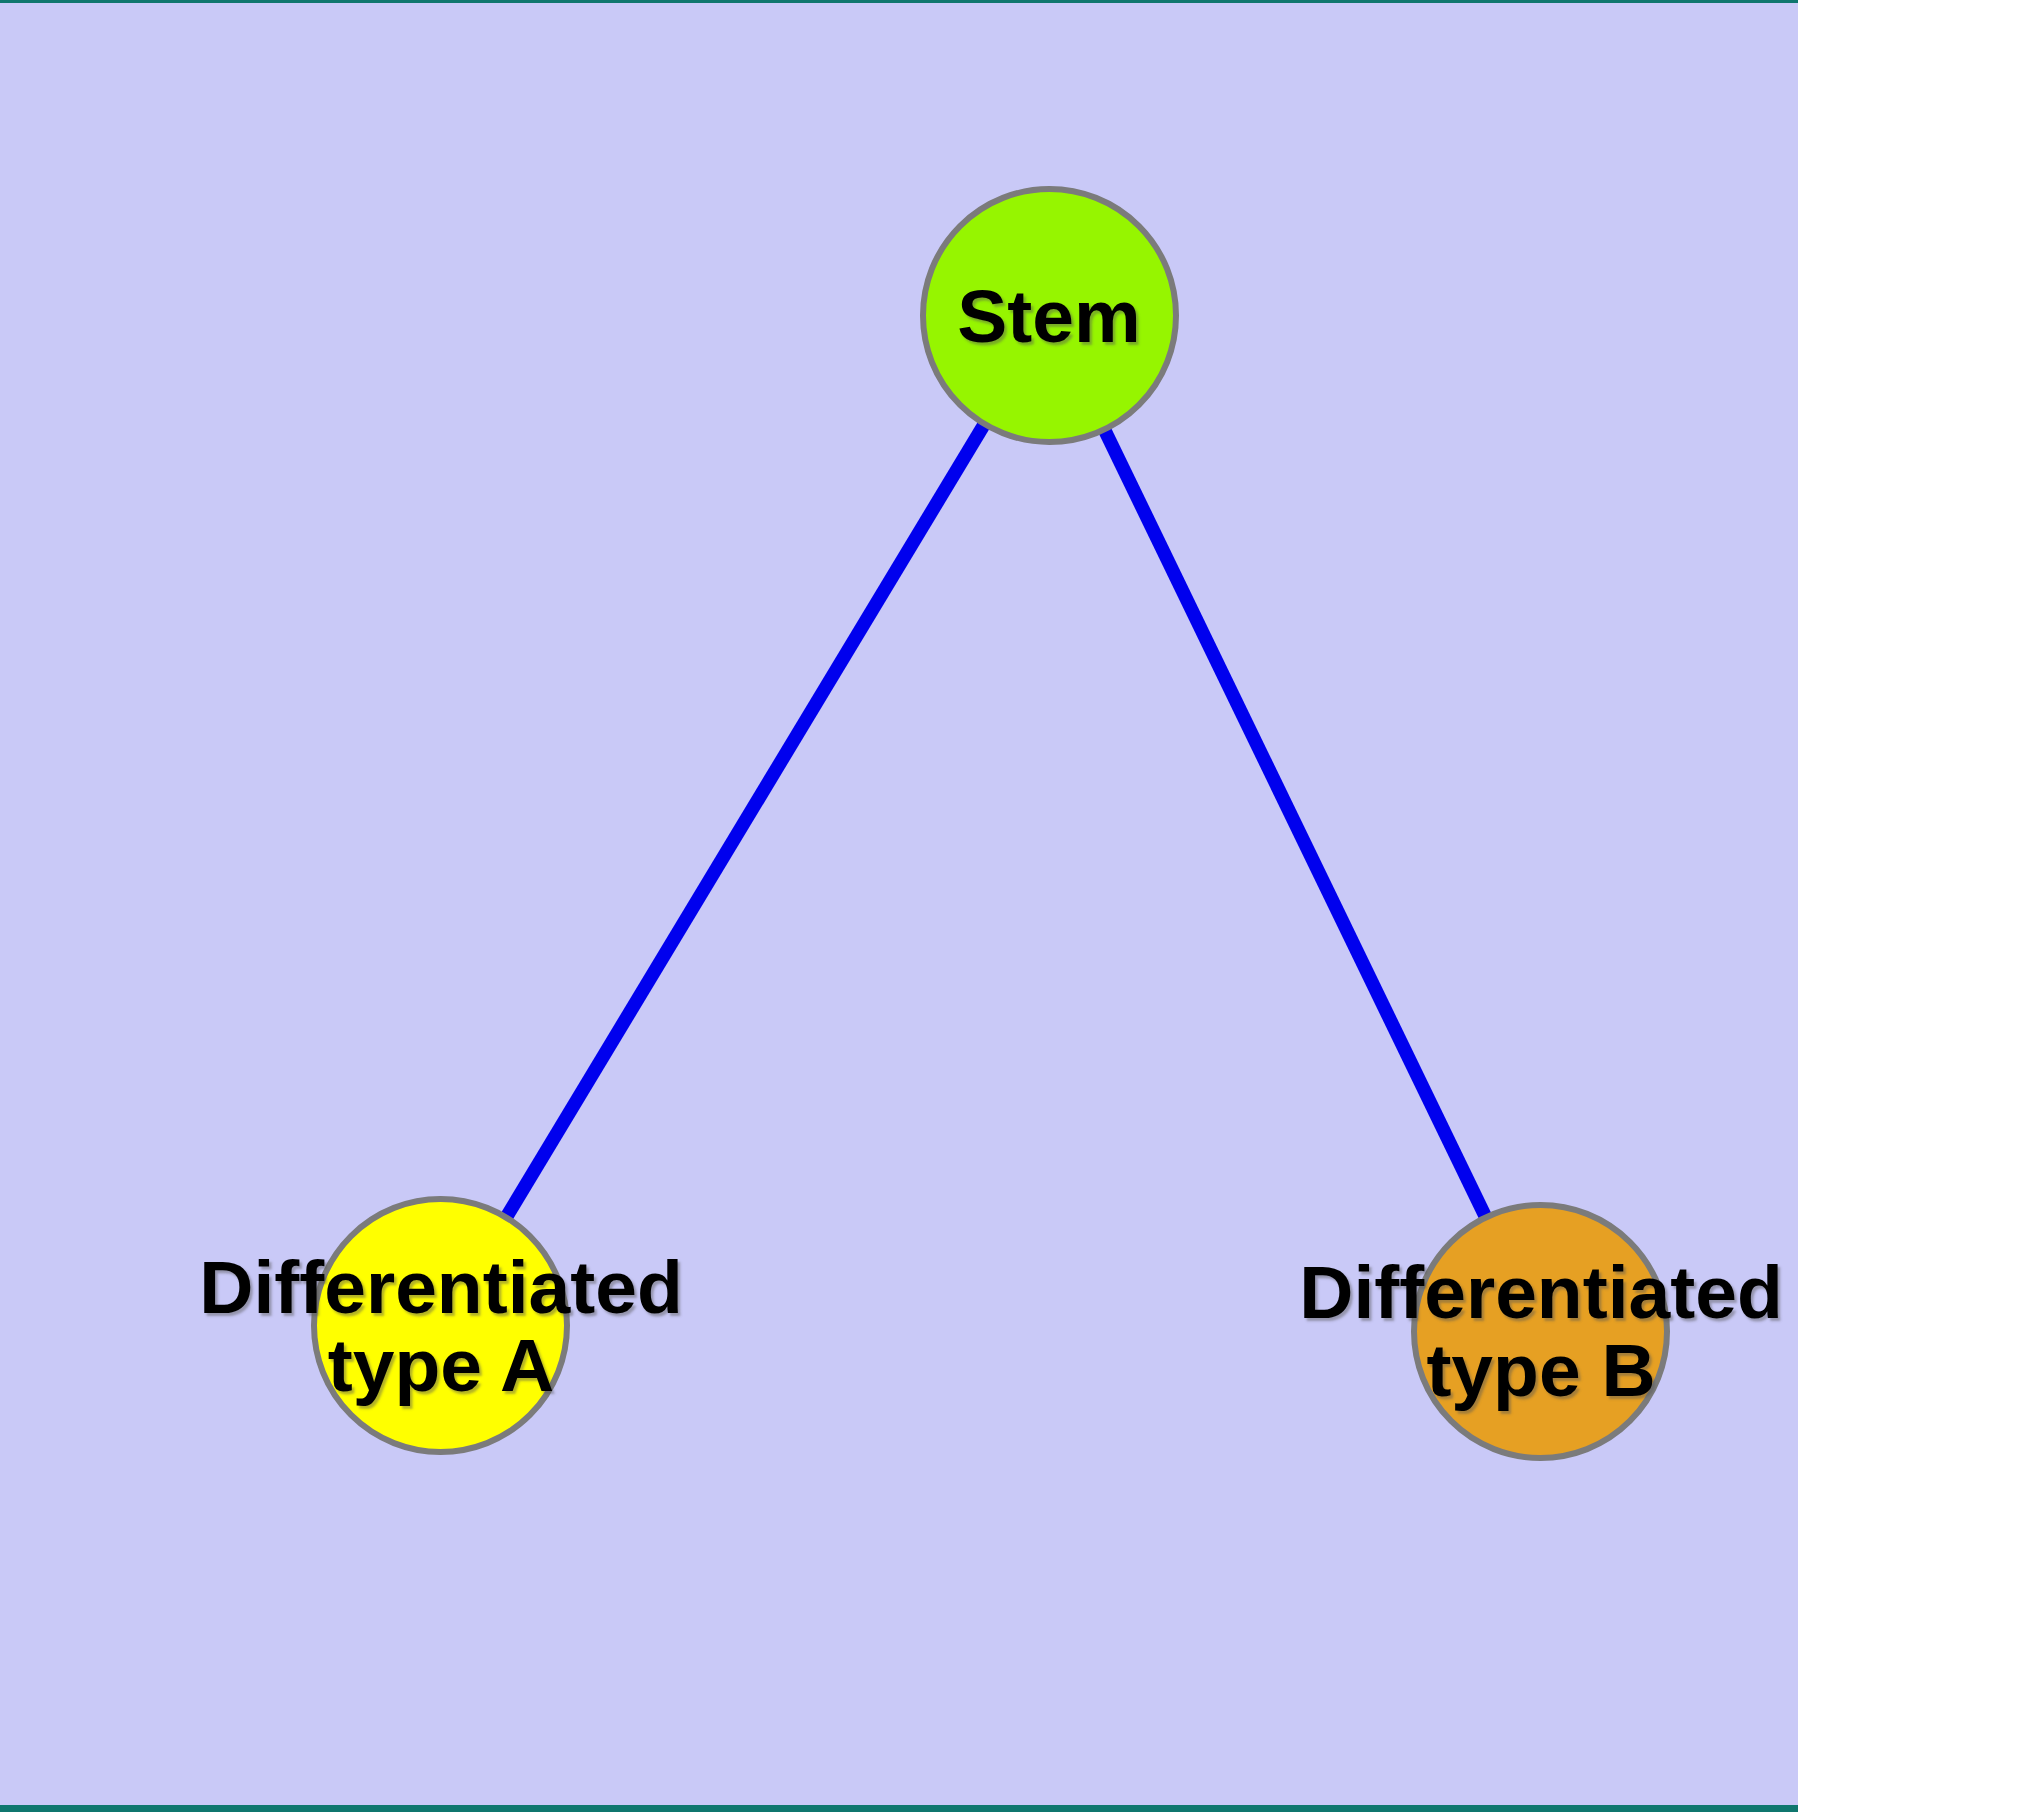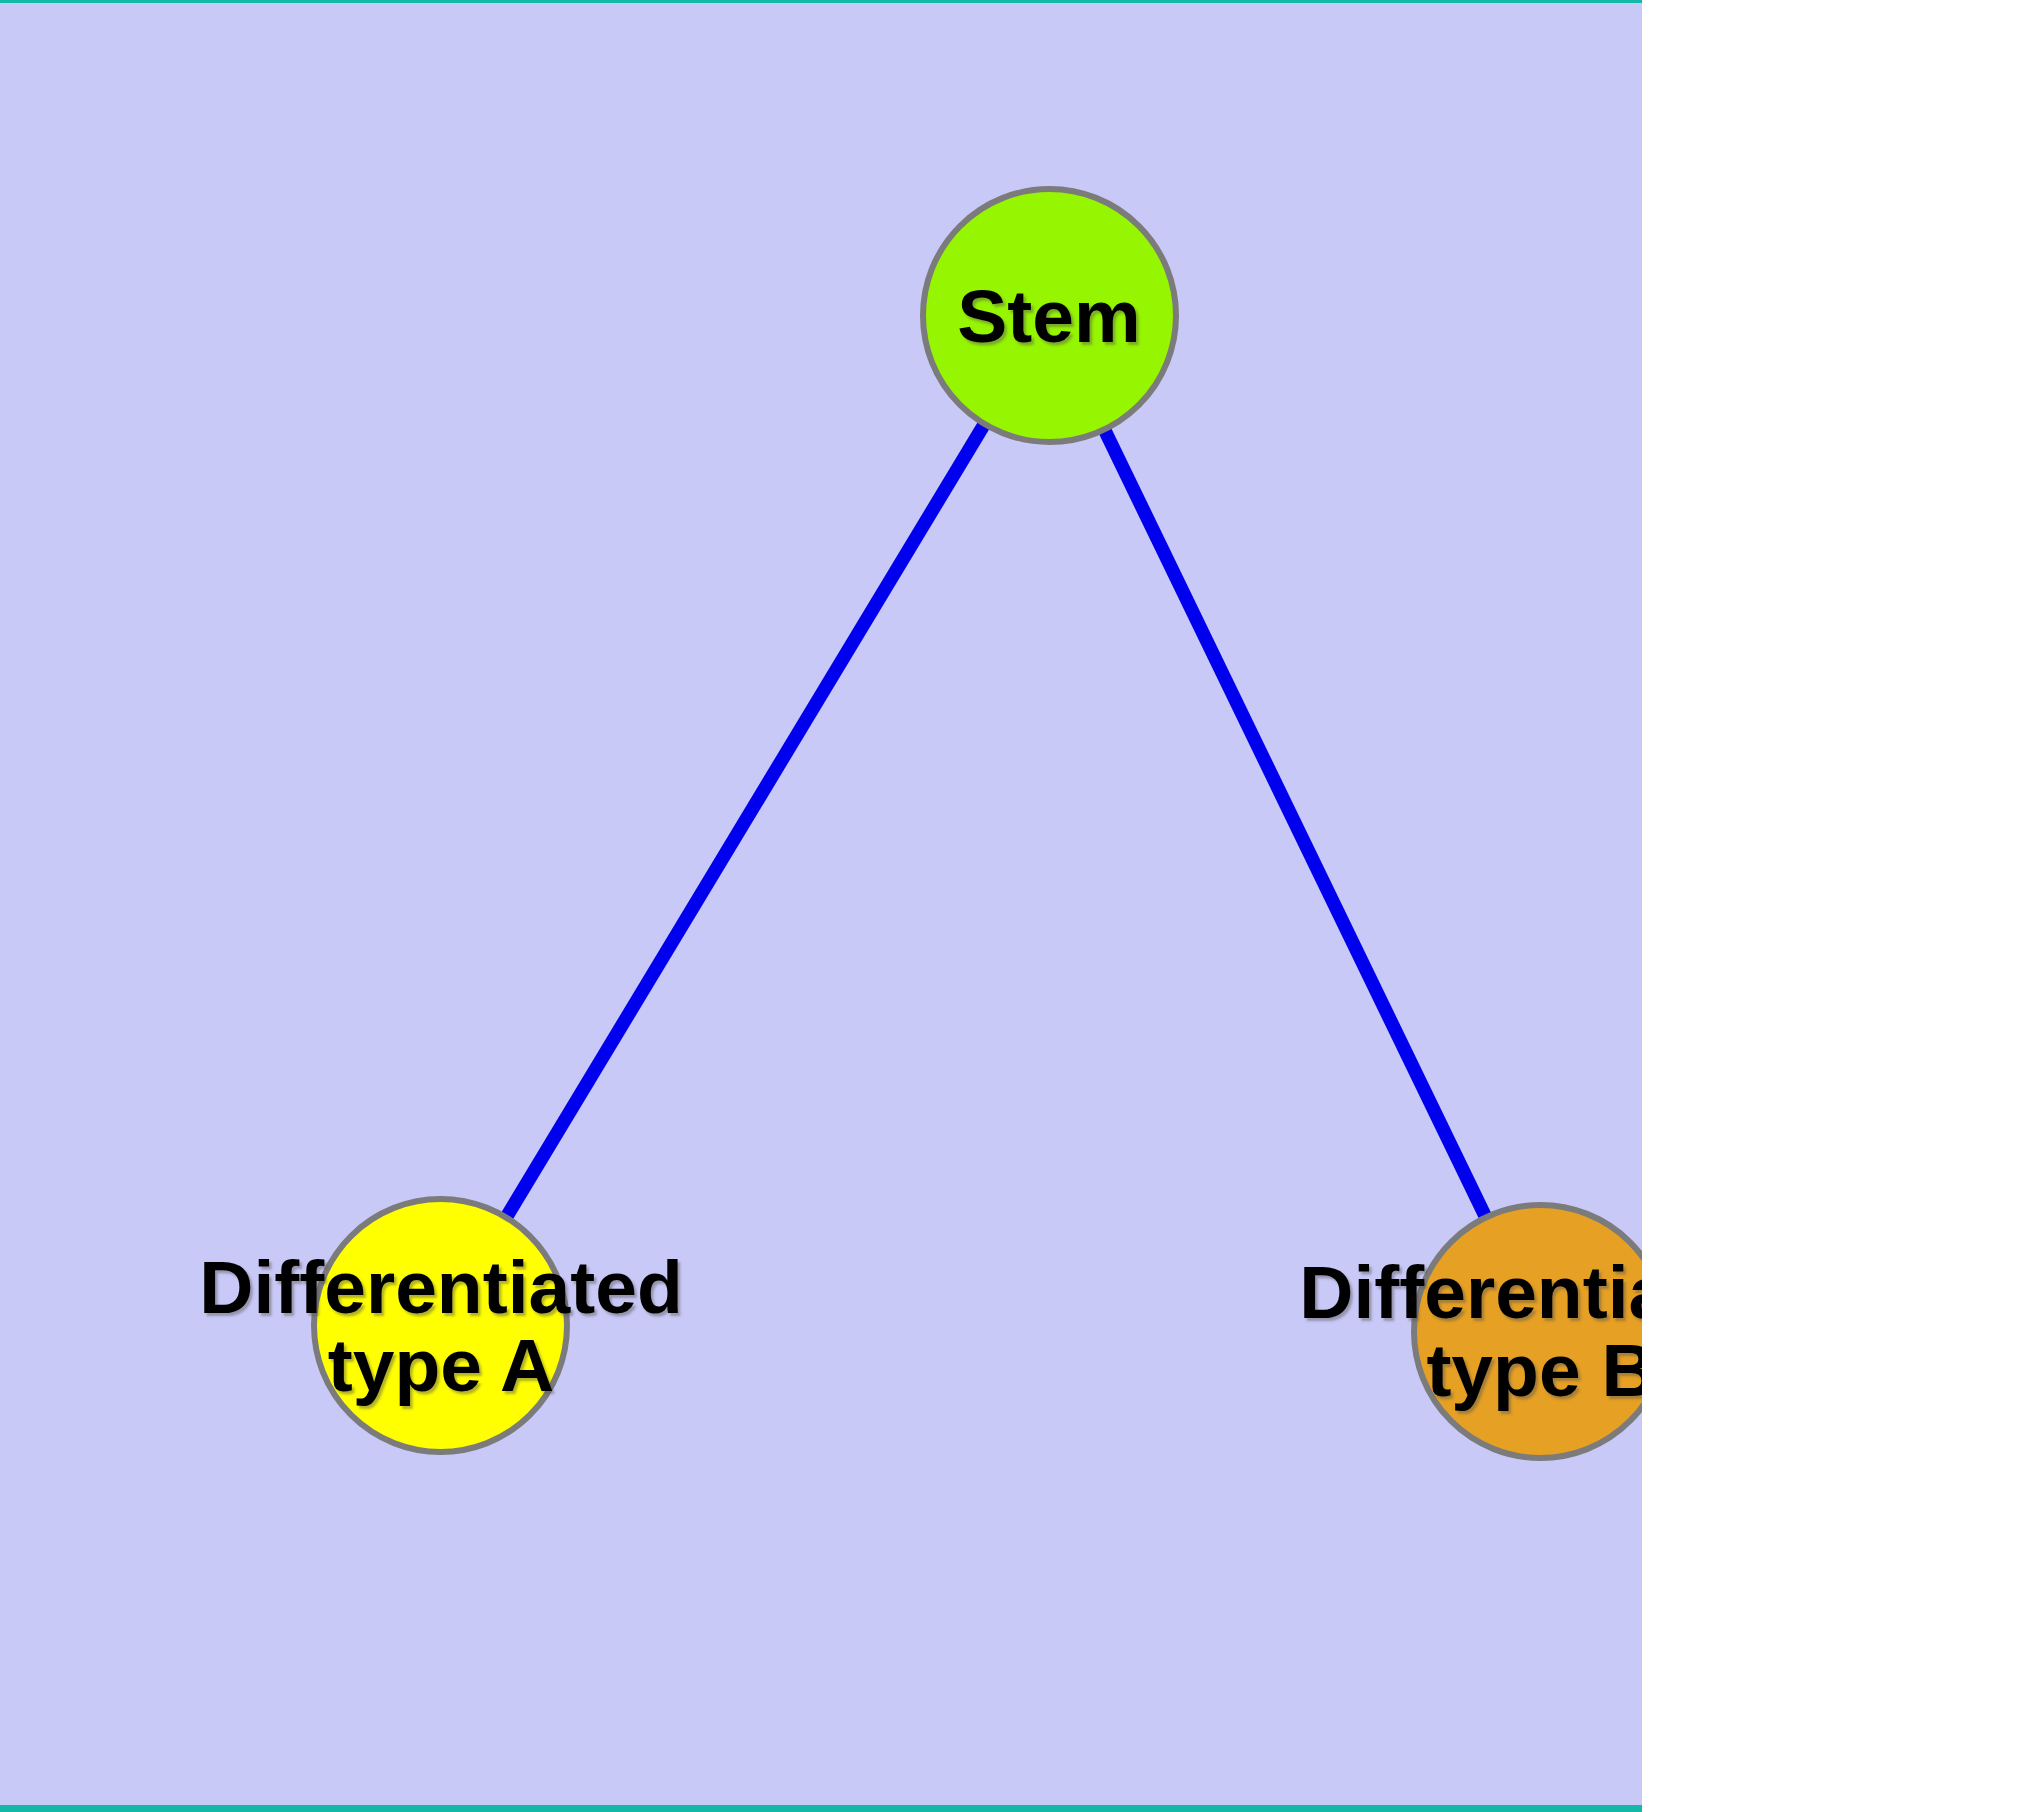--- a/index.html
+++ b/index.html
@@ -40,21 +40,21 @@
     color: #000000;
     text-align: center;
     white-space: pre-line;
     pointer-events: none;
     text-shadow: 2.5px 2.5px 2.5px rgba(85, 85, 85, 0.45);
   }
 </style>
 </head>
 <body>
 
-<div id="page" style="width: 1642px; height: 1812px; background: #14b8a6;">
+<div id="page" style="width: 1798px; height: 1812px; background: #0f766e;">
   <div id="diagram-bg" style="background: rgb(201, 201, 247);"></div>
 
   <svg id="edge-layer" width="2021" height="1812" viewBox="0 0 2384 2138">
     <line class="edge" x1="1238" y1="373" x2="520" y2="1564" stroke="#0000EE" stroke-width="16"></line>
     <line class="edge" x1="1238" y1="373" x2="1818" y2="1571" stroke="#0000EE" stroke-width="16"></line>
   </svg>
 
   <div class="node" style="left: 920px; top: 186px; width: 259px; height: 259px; background: rgb(150, 245, 0); border-color: rgb(123, 123, 123);"></div>
   <div class="node" style="left: 311px; top: 1196px; width: 259px; height: 259px; background: rgb(255, 255, 0); border-color: rgb(123, 123, 123);"></div>
   <div class="node" style="left: 1411px; top: 1202px; width: 259px; height: 259px; background: rgb(230, 160, 35); border-color: rgb(123, 123, 123);"></div>

